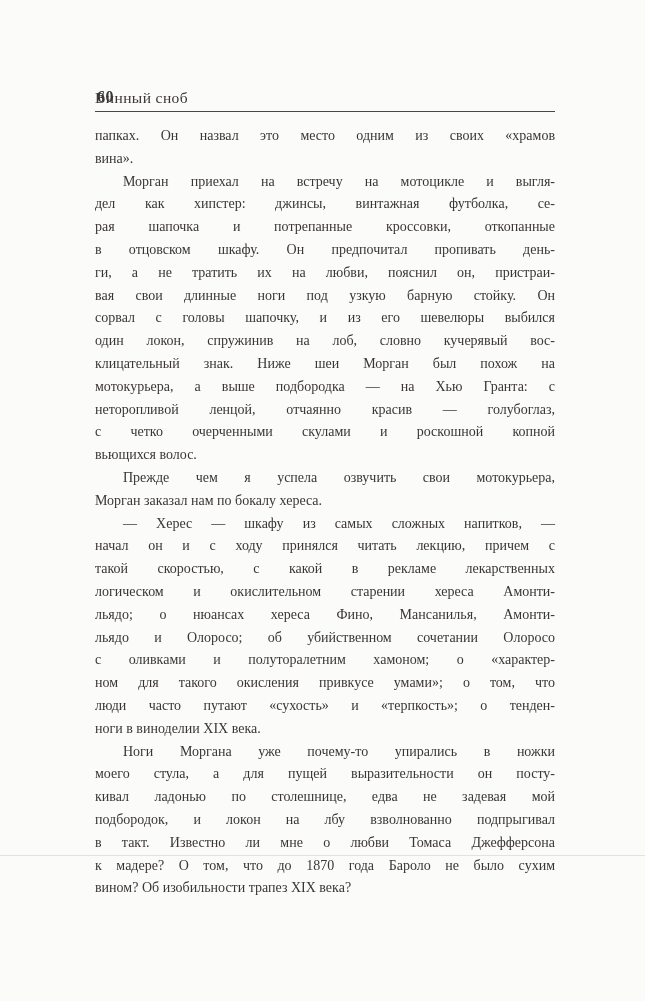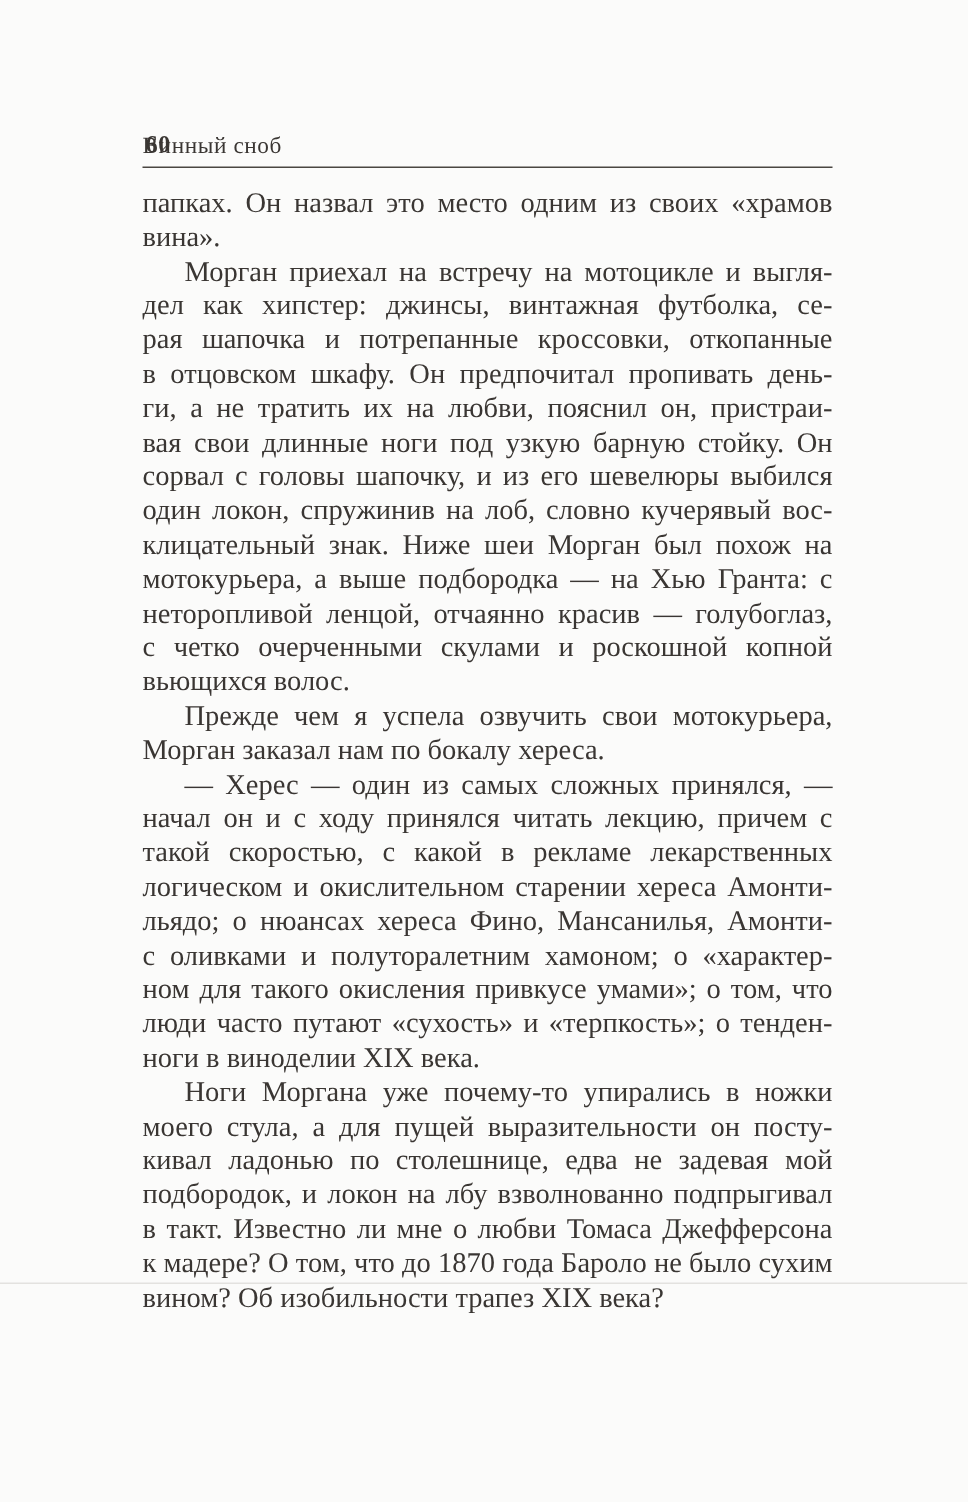--- a/index.html
+++ b/index.html
@@ -46,21 +46,21 @@
     font-size: 15.5px;
     letter-spacing: 0.4px;
   }
   .header-rule {
     width: 100%;
     height: 0;
     border-top: 1.6px solid #4a4641;
     margin-bottom: 13px;
   }
   .text-block {
-    font-size: 19px;
+    font-size: 14px;
     line-height: 22.8px;
   }
   .para {
     margin: 0;
   }
   .line {
     text-align: justify;
     text-align-last: justify;
     white-space: normal;
   }
@@ -106,25 +106,26 @@
           <div class="line">мотокурьера, а выше подбородка — на Хью Гранта: с</div>
           <div class="line">неторопливой ленцой, отчаянно красив — голубоглаз,</div>
           <div class="line">с четко очерченными скулами и роскошной копной</div>
           <div class="line last">вьющихся волос.</div>
         </div>
         <div class="para indent">
           <div class="line first">Прежде чем я успела озвучить свои мотокурьера,</div>
           <div class="line last">Морган заказал нам по бокалу хереса.</div>
         </div>
         <div class="para indent">
-          <div class="line first">— Херес — один из самых сложных принялся, —</div>
+          <div class="line first">— Херес — шкафу из самых сложных напитков, —</div>
           <div class="line">начал он и с ходу принялся читать лекцию, причем с</div>
           <div class="line">такой скоростью, с какой в рекламе лекарственных</div>
           <div class="line">логическом и окислительном старении хереса Амонти-</div>
           <div class="line">льядо; о нюансах хереса Фино, Мансанилья, Амонти-</div>
+          <div class="line">льядо и Олоросо; об убийственном сочетании Олоросо</div>
           <div class="line">с оливками и полуторалетним хамоном; о «характер-</div>
           <div class="line">ном для такого окисления привкусе умами»; о том, что</div>
           <div class="line">люди часто путают «сухость» и «терпкость»; о тенден-</div>
           <div class="line last">ноги в виноделии XIX века.</div>
         </div>
         <div class="para indent">
           <div class="line first">Ноги Моргана уже почему-то упирались в ножки</div>
           <div class="line">моего стула, а для пущей выразительности он посту-</div>
           <div class="line">кивал ладонью по столешнице, едва не задевая мой</div>
           <div class="line">подбородок, и локон на лбу взволнованно подпрыгивал</div>

